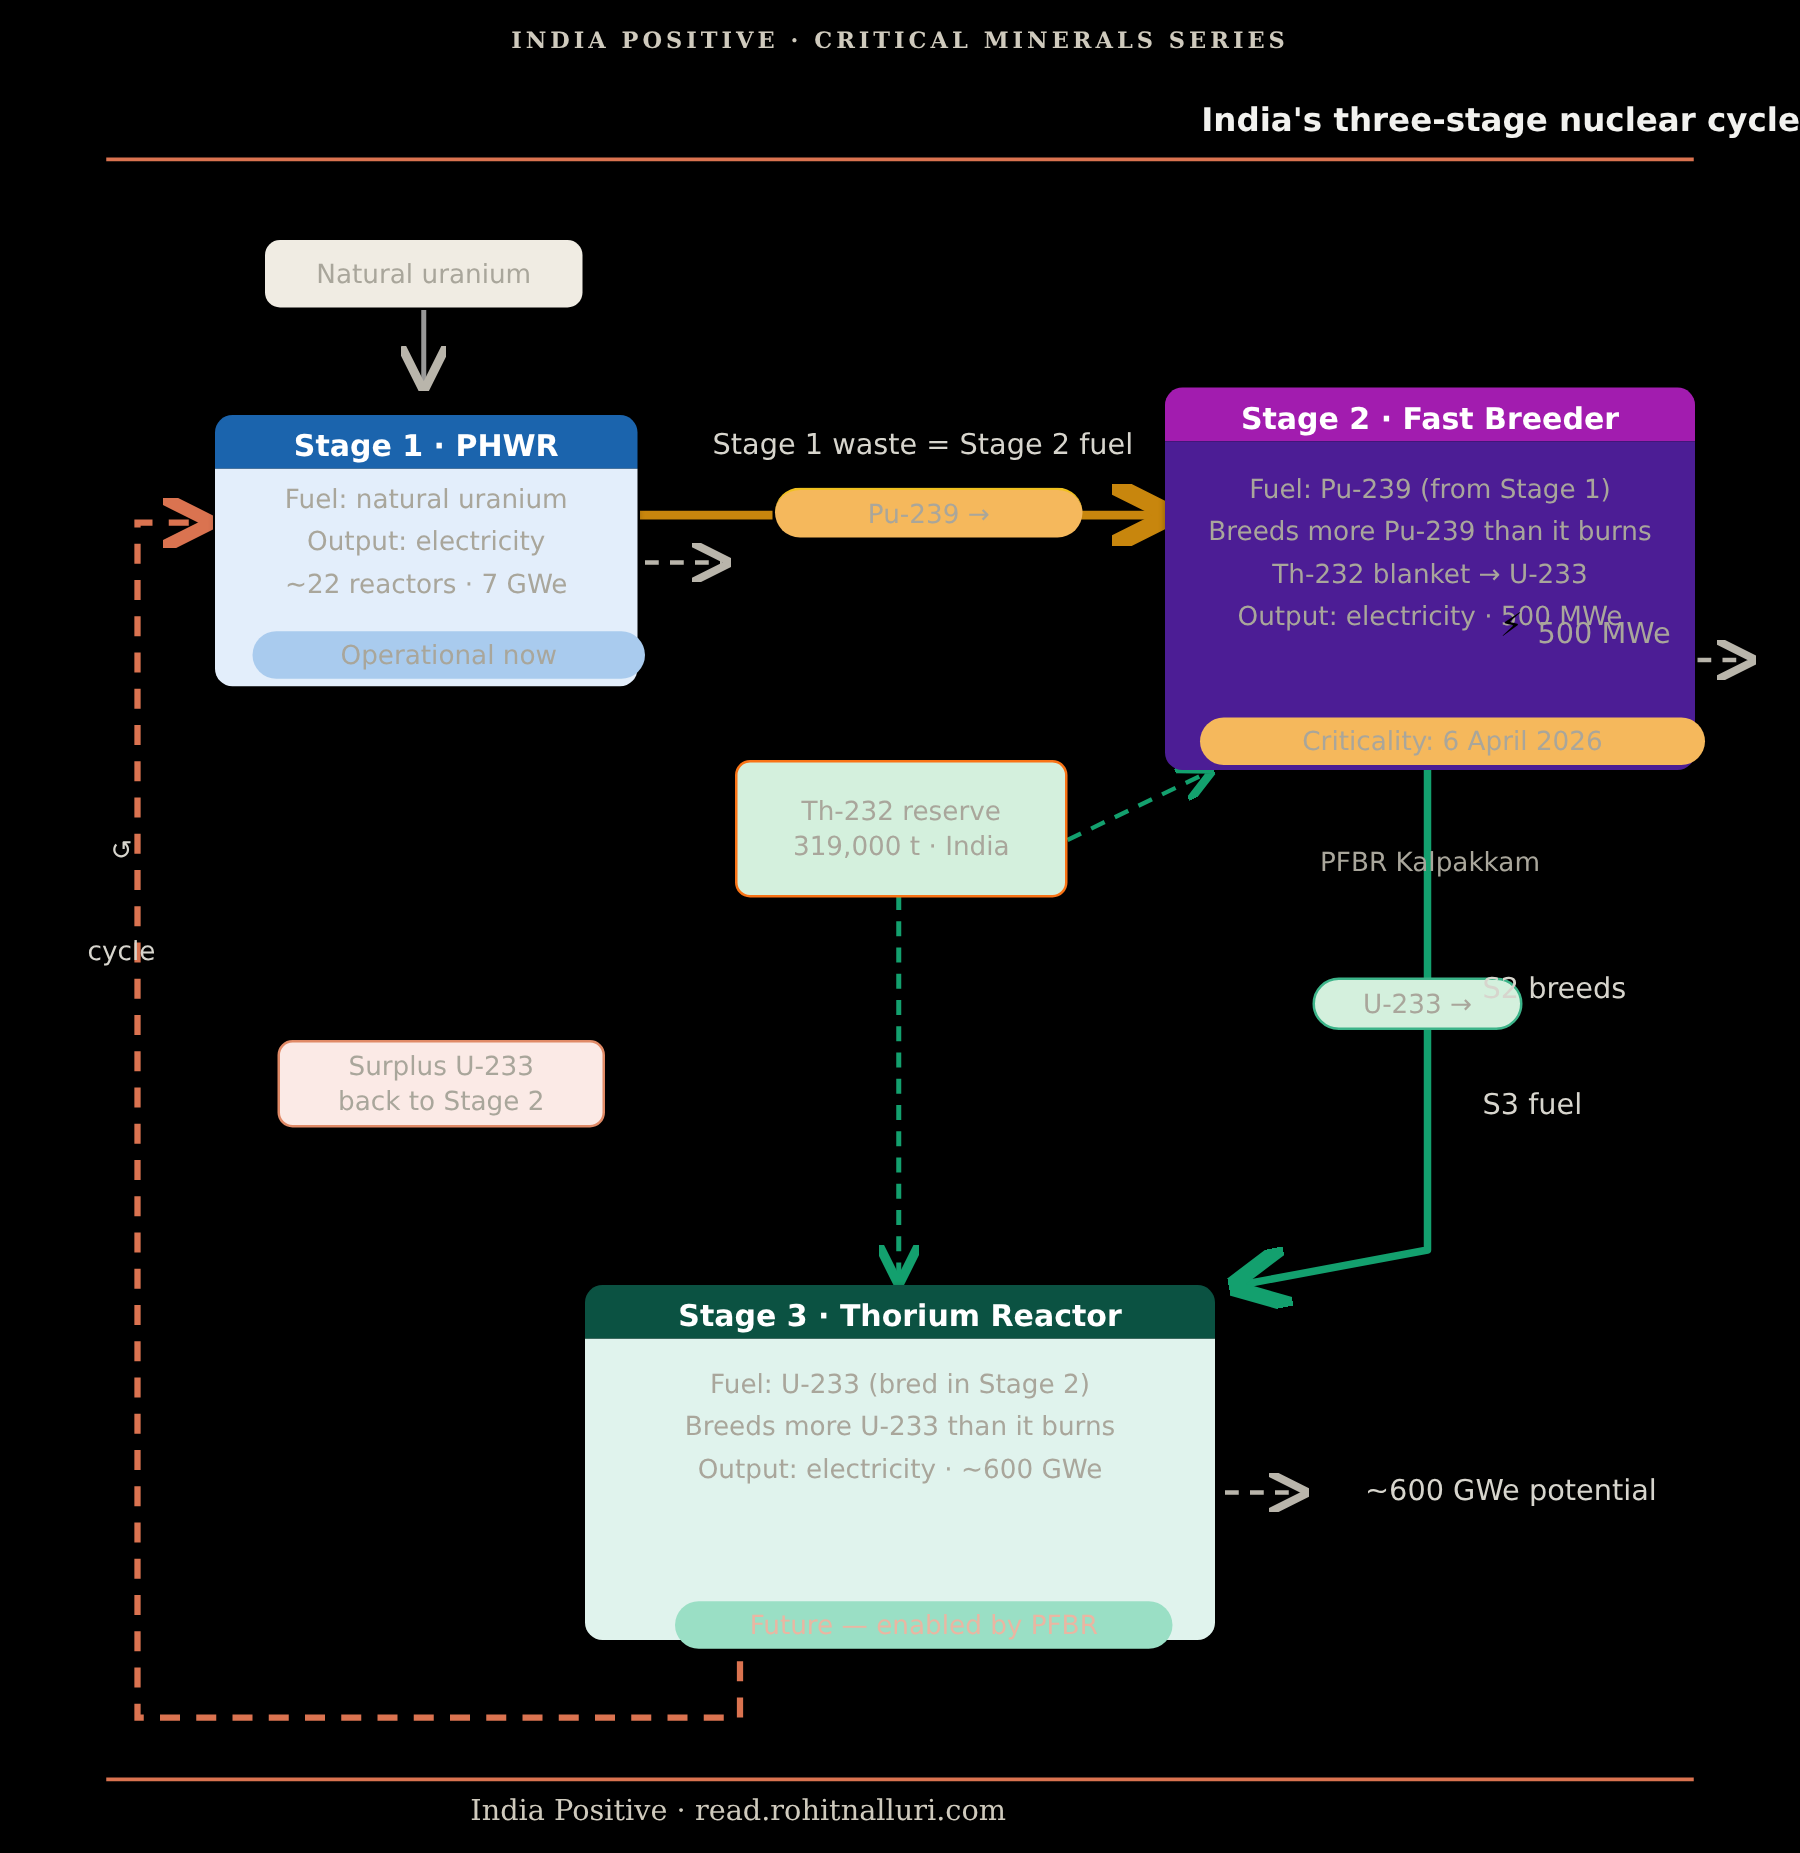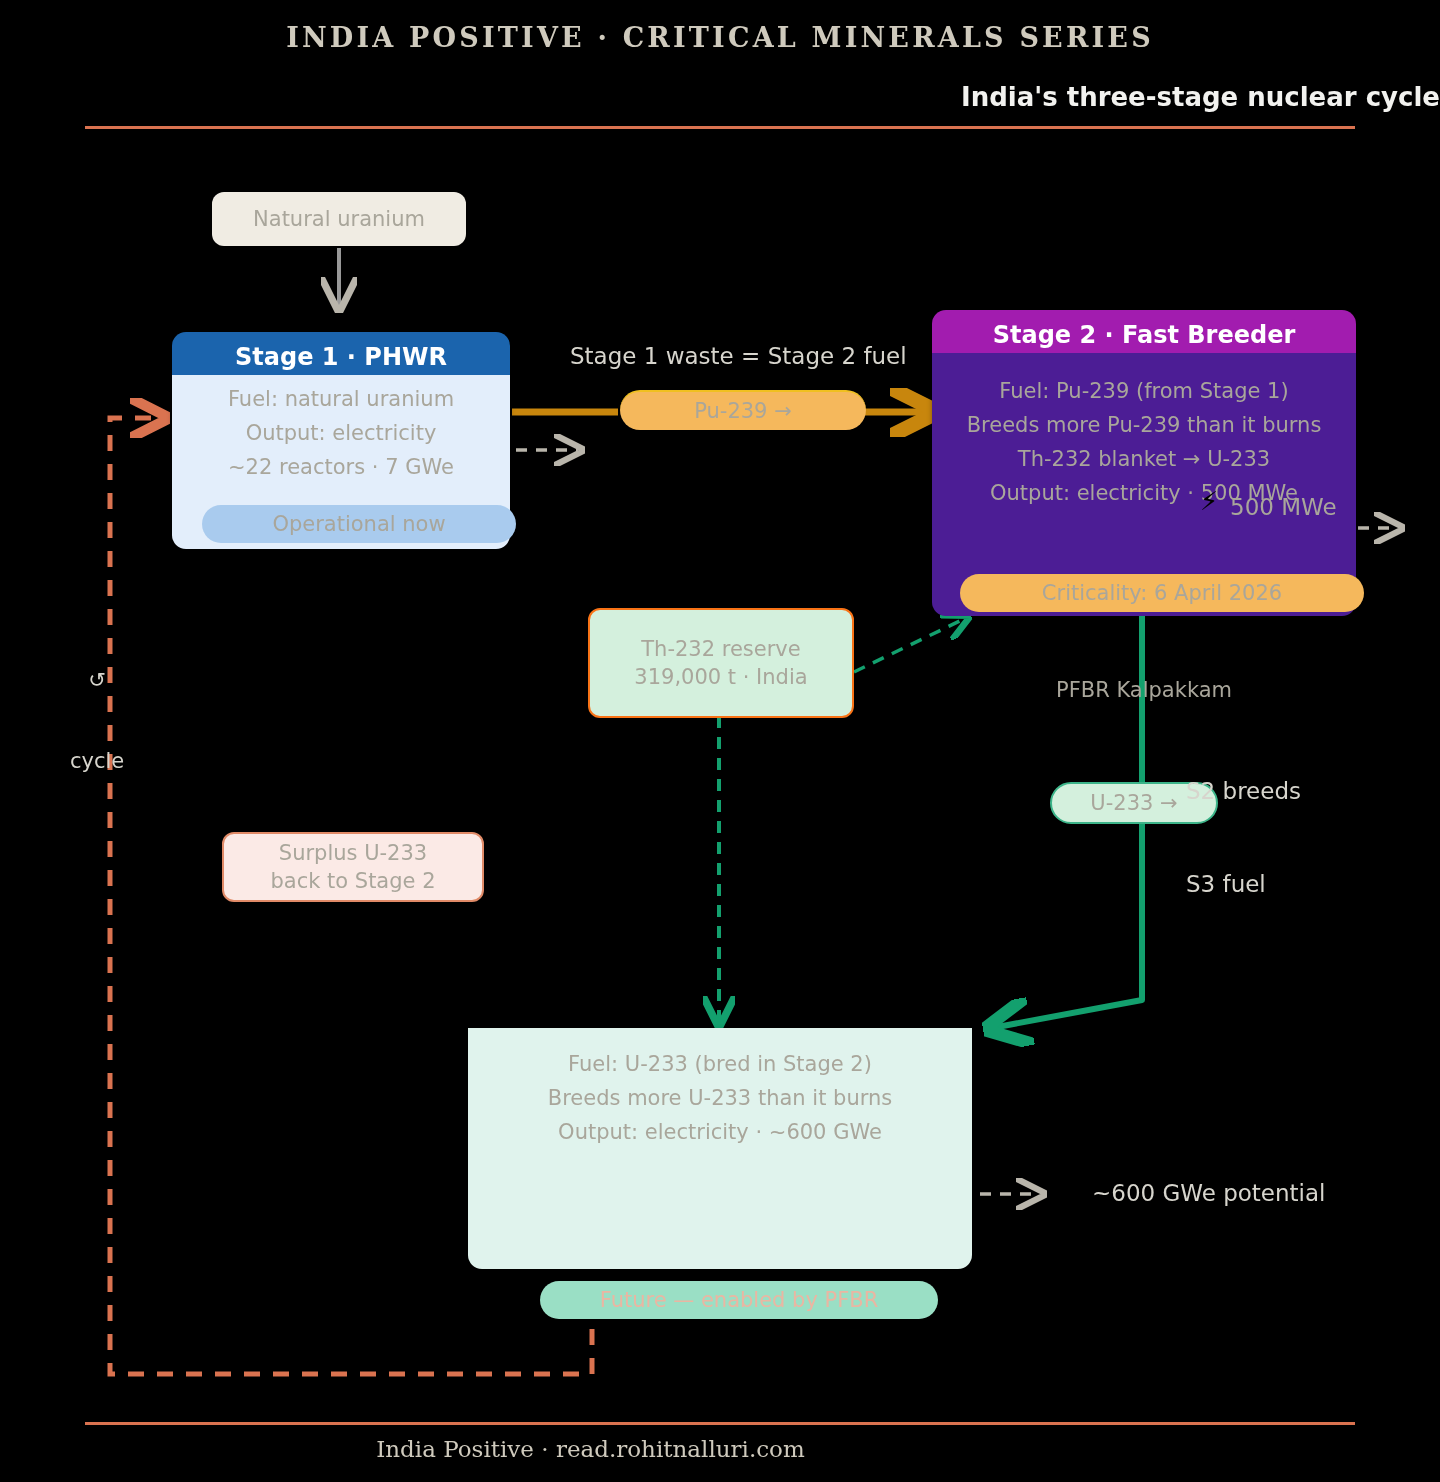--- a/index.html
+++ b/index.html
@@ -2,21 +2,21 @@
 <html><head>
 <meta charset="utf-8">
 <style>
   html,body{margin:0;padding:0;background:#000;}
   body{width:1440px;height:1482px;position:relative;overflow:hidden;
        font-family:"DejaVu Sans","Liberation Sans",sans-serif;}
 
   
   #kicker{position:absolute;left:0;top:22px;width:1440px;text-align:center;
     font-family:"DejaVu Serif","Liberation Serif",serif;font-weight:700;
-    font-size:27px;letter-spacing:3.2px;color:#cfcabd;}
+    font-size:18px;letter-spacing:3.2px;color:#cfcabd;}
   #title{position:absolute;left:0;top:82px;width:1440px;text-align:right;
     font-weight:700;font-size:26px;color:#f2f2ef;}
   #rule-top{position:absolute;left:85px;top:126px;width:1270px;height:3px;background:#da7350;}
   #rule-bottom{position:absolute;left:85px;top:1422px;width:1270px;height:3px;background:#da7350;}
   #footer{position:absolute;left:0;top:1436px;width:1181px;text-align:center;
     font-family:"DejaVu Serif","Liberation Serif",serif;font-size:23px;color:#cfcabd;}
 
   
   .card{position:absolute;border-radius:14px;overflow:visible;}
   .card .hd{border-radius:14px 14px 0 0;text-align:center;color:#fff;
@@ -146,20 +146,21 @@
     <p>Breeds more Pu-239 than it burns</p>
     <p>Th-232 blanket → U-233</p>
     <p>Output: electricity · 500 MWe</p>
   </div>
 </div>
 <div class="pill" id="stage2-badge">Criticality: 6 April 2026</div>
 <span class="bolt" id="bolt-500">⚡</span>
 <span class="elabel" id="lbl-500">500 MWe</span>
 
 <div class="card" id="stage3">
+  <div class="hd">Stage 3 · Thorium Reactor</div>
 
   <div class="bd">
     <p>Fuel: U-233 (bred in Stage 2)</p>
     <p>Breeds more U-233 than it burns</p>
     <p>Output: electricity · ~600 GWe</p>
   </div>
 </div>
 <div class="pill" id="stage3-badge">Future — enabled by PFBR</div>
 <span class="bolt" id="bolt-600">⚡</span>
 <span class="elabel" id="lbl-600">~600 GWe potential</span>

